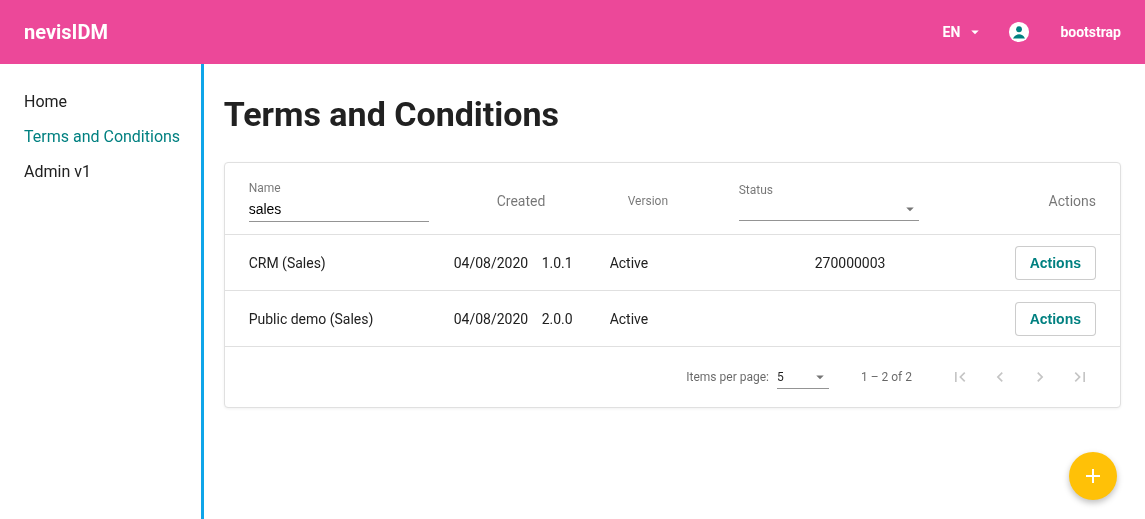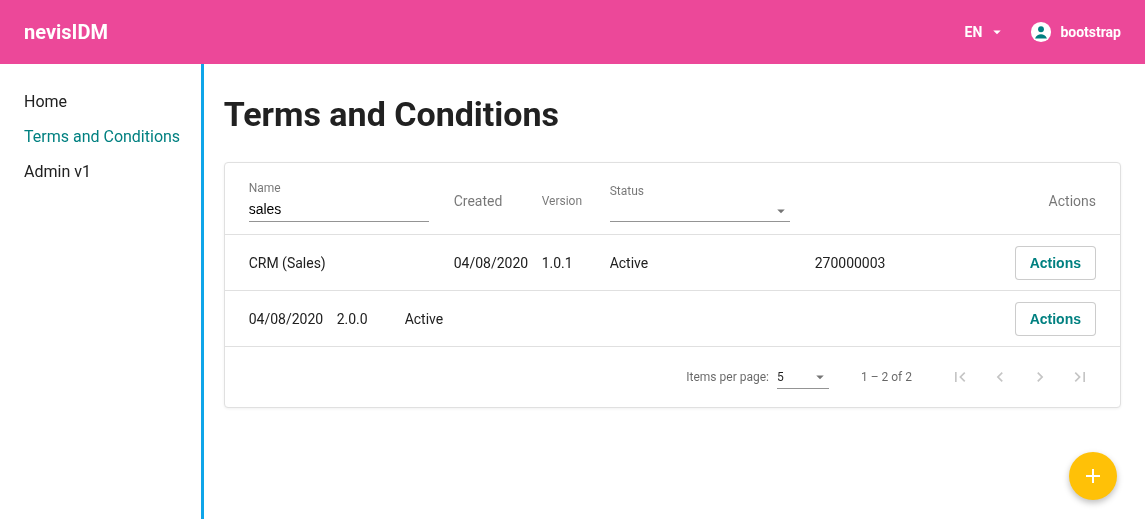--- a/index.html
+++ b/index.html
@@ -13,21 +13,21 @@
       background: #ec4899;
       color: #ffffff;
       height: 64px;
       display: flex;
       align-items: center;
       padding: 0 24px;
     }
     .brand { font-size: 20px; font-weight: 700; flex: 1; }
     .lang { display: flex; align-items: center; cursor: pointer; margin-right: 24px; font-weight: 700; }
     .lang svg { margin-left: 6px; }
-    .user { display: flex; align-items: center; font-weight: 700; }
+    .user { display: flex; align-items: center; font-weight: 700; gap: 22px; }
     .user svg { margin-right: 8px; }
 
     .layout { display: flex; min-height: calc(519px - 64px); }
     .sidebar {
       width: 204px;
       border-right: 3px solid #0ea5e9;
       padding: 20px 0 20px 24px;
     }
     .nav-item { padding: 8px 0; cursor: pointer; font-size: 16px; }
     .nav-item.active { color: #008080; }
@@ -36,21 +36,21 @@
     .page-title { font-size: 34px; font-weight: 700; margin: 6px 0 28px 0; }
 
     .card {
       border: 1px solid #e0e0e0;
       border-radius: 4px;
       box-shadow: 0 1px 3px rgba(0,0,0,0.06);
       background: #fff;
     }
 
     .thead-row, .tbody-row { display: flex; align-items: center; padding: 12px 24px; border-bottom: 1px solid #e0e0e0; }
-    .thead-row { align-items: flex-end; padding-top: 18px; padding-bottom: 12px; }
+    .thead-row { align-items: center; padding-top: 18px; padding-bottom: 12px; gap: 43px; }
     .tbody-row { height: 56px; }
 
     .col-name { width: 205px; }
     .col-created { width: 88px; }
     .col-version { width: 68px; }
     .col-status { width: 205px; }
     .col-id { width: 200px; }
     .col-actions { flex: 0 0 auto; margin-left: auto; text-align: right; }
 
     .th-label { font-size: 12px; color: rgba(0,0,0,0.54); display: block; margin-bottom: 2px; }
@@ -157,20 +157,21 @@
         <div class="col-name">CRM (Sales)</div>
         <div class="col-created">04/08/2020</div>
         <div class="col-version">1.0.1</div>
         <div class="col-status">Active</div>
         <div class="col-id">270000003</div>
         <div class="col-actions">
           <button class="actions-btn">Actions</button>
         </div>
       </div>
       <div class="tbody-row">
+        <div class="col-name">Public demo (Sales)</div>
         <div class="col-created">04/08/2020</div>
         <div class="col-version">2.0.0</div>
         <div class="col-status">Active</div>
         <div class="col-actions">
           <button class="actions-btn">Actions</button>
         </div>
       </div>
 
       <div class="paginator">
         <span class="ipp-label">Items per page:</span>

